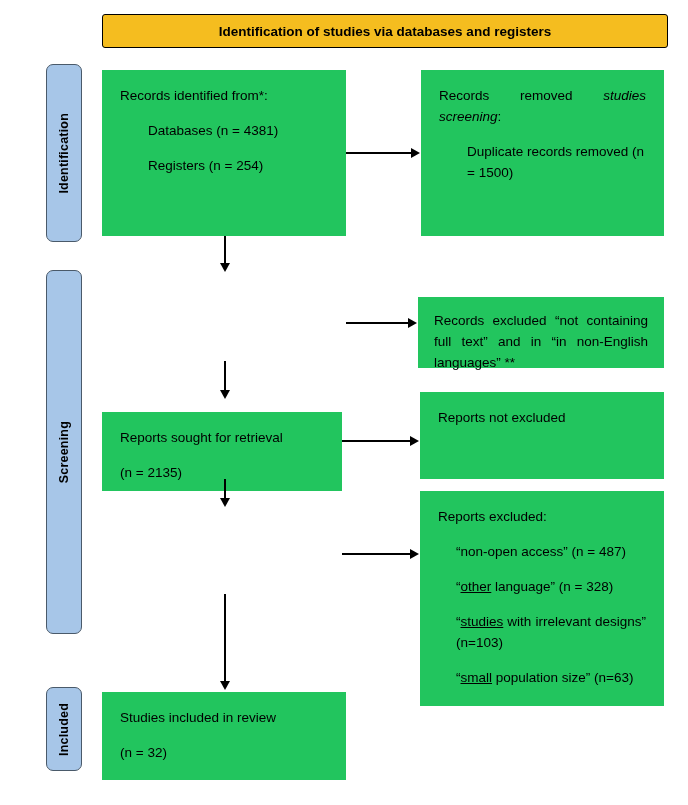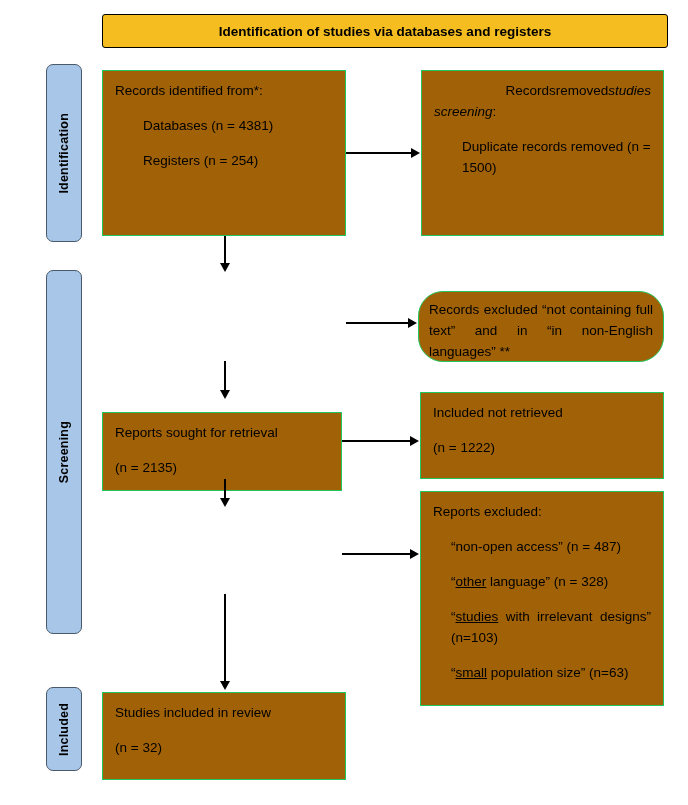--- a/index.html
+++ b/index.html
@@ -16,22 +16,22 @@
     overflow: hidden;
   }
   .canvas {
     position: relative;
     width: 688px;
     height: 578px;
     margin-left: 8px;
   }
   .box {
     position: absolute;
-    border: 1px solid #22c55e;
-    background: #a16207;
+    border: 6px solid #22c55e;
+    background: #22c55e;
     box-sizing: border-box;
   }
   .box .inner {
     padding: 10px 12px;
     font-size: 13.5px;
     line-height: 1.55;
   }
   .banner {
     position: absolute;
     background: #f5bd1f;
@@ -114,50 +114,49 @@
   <div class="box" style="left:94px; top:70px; width:244px; height:166px;">
     <div class="inner">
       <div class="p">Records identified from*:</div>
       <div class="p indent">Databases (n = 4381)</div>
       <div class="p indent">Registers (n = 254)</div>
     </div>
   </div>
 
   <div class="box" style="left:413px; top:70px; width:243px; height:166px;">
     <div class="inner">
-      <div class="p just" style="display:flex; justify-content:flex-end;">
+      <div class="p just" style="display:flex; justify-content:space-between;">
         <span>Records</span>
         <span>removed</span>
         <span class="it">studies</span>
       </div>
       <div class="p" style="margin-top:0;">
         <span class="it">screening</span><span>:</span>
       </div>
       <div class="p indent">Duplicate records removed (n = 1500)</div>
     </div>
   </div>
 
 
-  <div class="box" style="left:410px; top:291px; width:246px; height:71px;border-radius:25px;">
+  <div class="box" style="left:410px; top:297px; width:246px; height:71px;">
     <div class="inner just" style="padding:8px 10px;">
       <div class="p">Records excluded “not containing full text” and in “in non-English languages” **</div>
     </div>
   </div>
 
   <div class="box" style="left:94px; top:412px; width:240px; height:79px;">
     <div class="inner">
       <div class="p">Reports sought for retrieval</div>
       <div class="p">(n = 2135)</div>
     </div>
   </div>
 
   <div class="box" style="left:412px; top:392px; width:244px; height:87px;">
     <div class="inner">
-      <div class="p">Included not retrieved</div>
-      <div class="p">(n = 1222)</div>
+      <div class="p">Reports not excluded</div>
     </div>
   </div>
 
 
   <div class="box" style="left:412px; top:491px; width:244px; height:215px;">
     <div class="inner">
       <div class="p">Reports excluded:</div>
       <div class="p indent" style="padding-left:18px;">“non-open access” (n = 487)</div>
       <div class="p indent" style="padding-left:18px;"><span>“</span><span class="ul">other</span><span> language” (n = 328)</span></div>
       <div class="p indent just" style="padding-left:18px;"><span>“</span><span class="ul">studies</span><span> with irrelevant designs” (n=103)</span></div>

